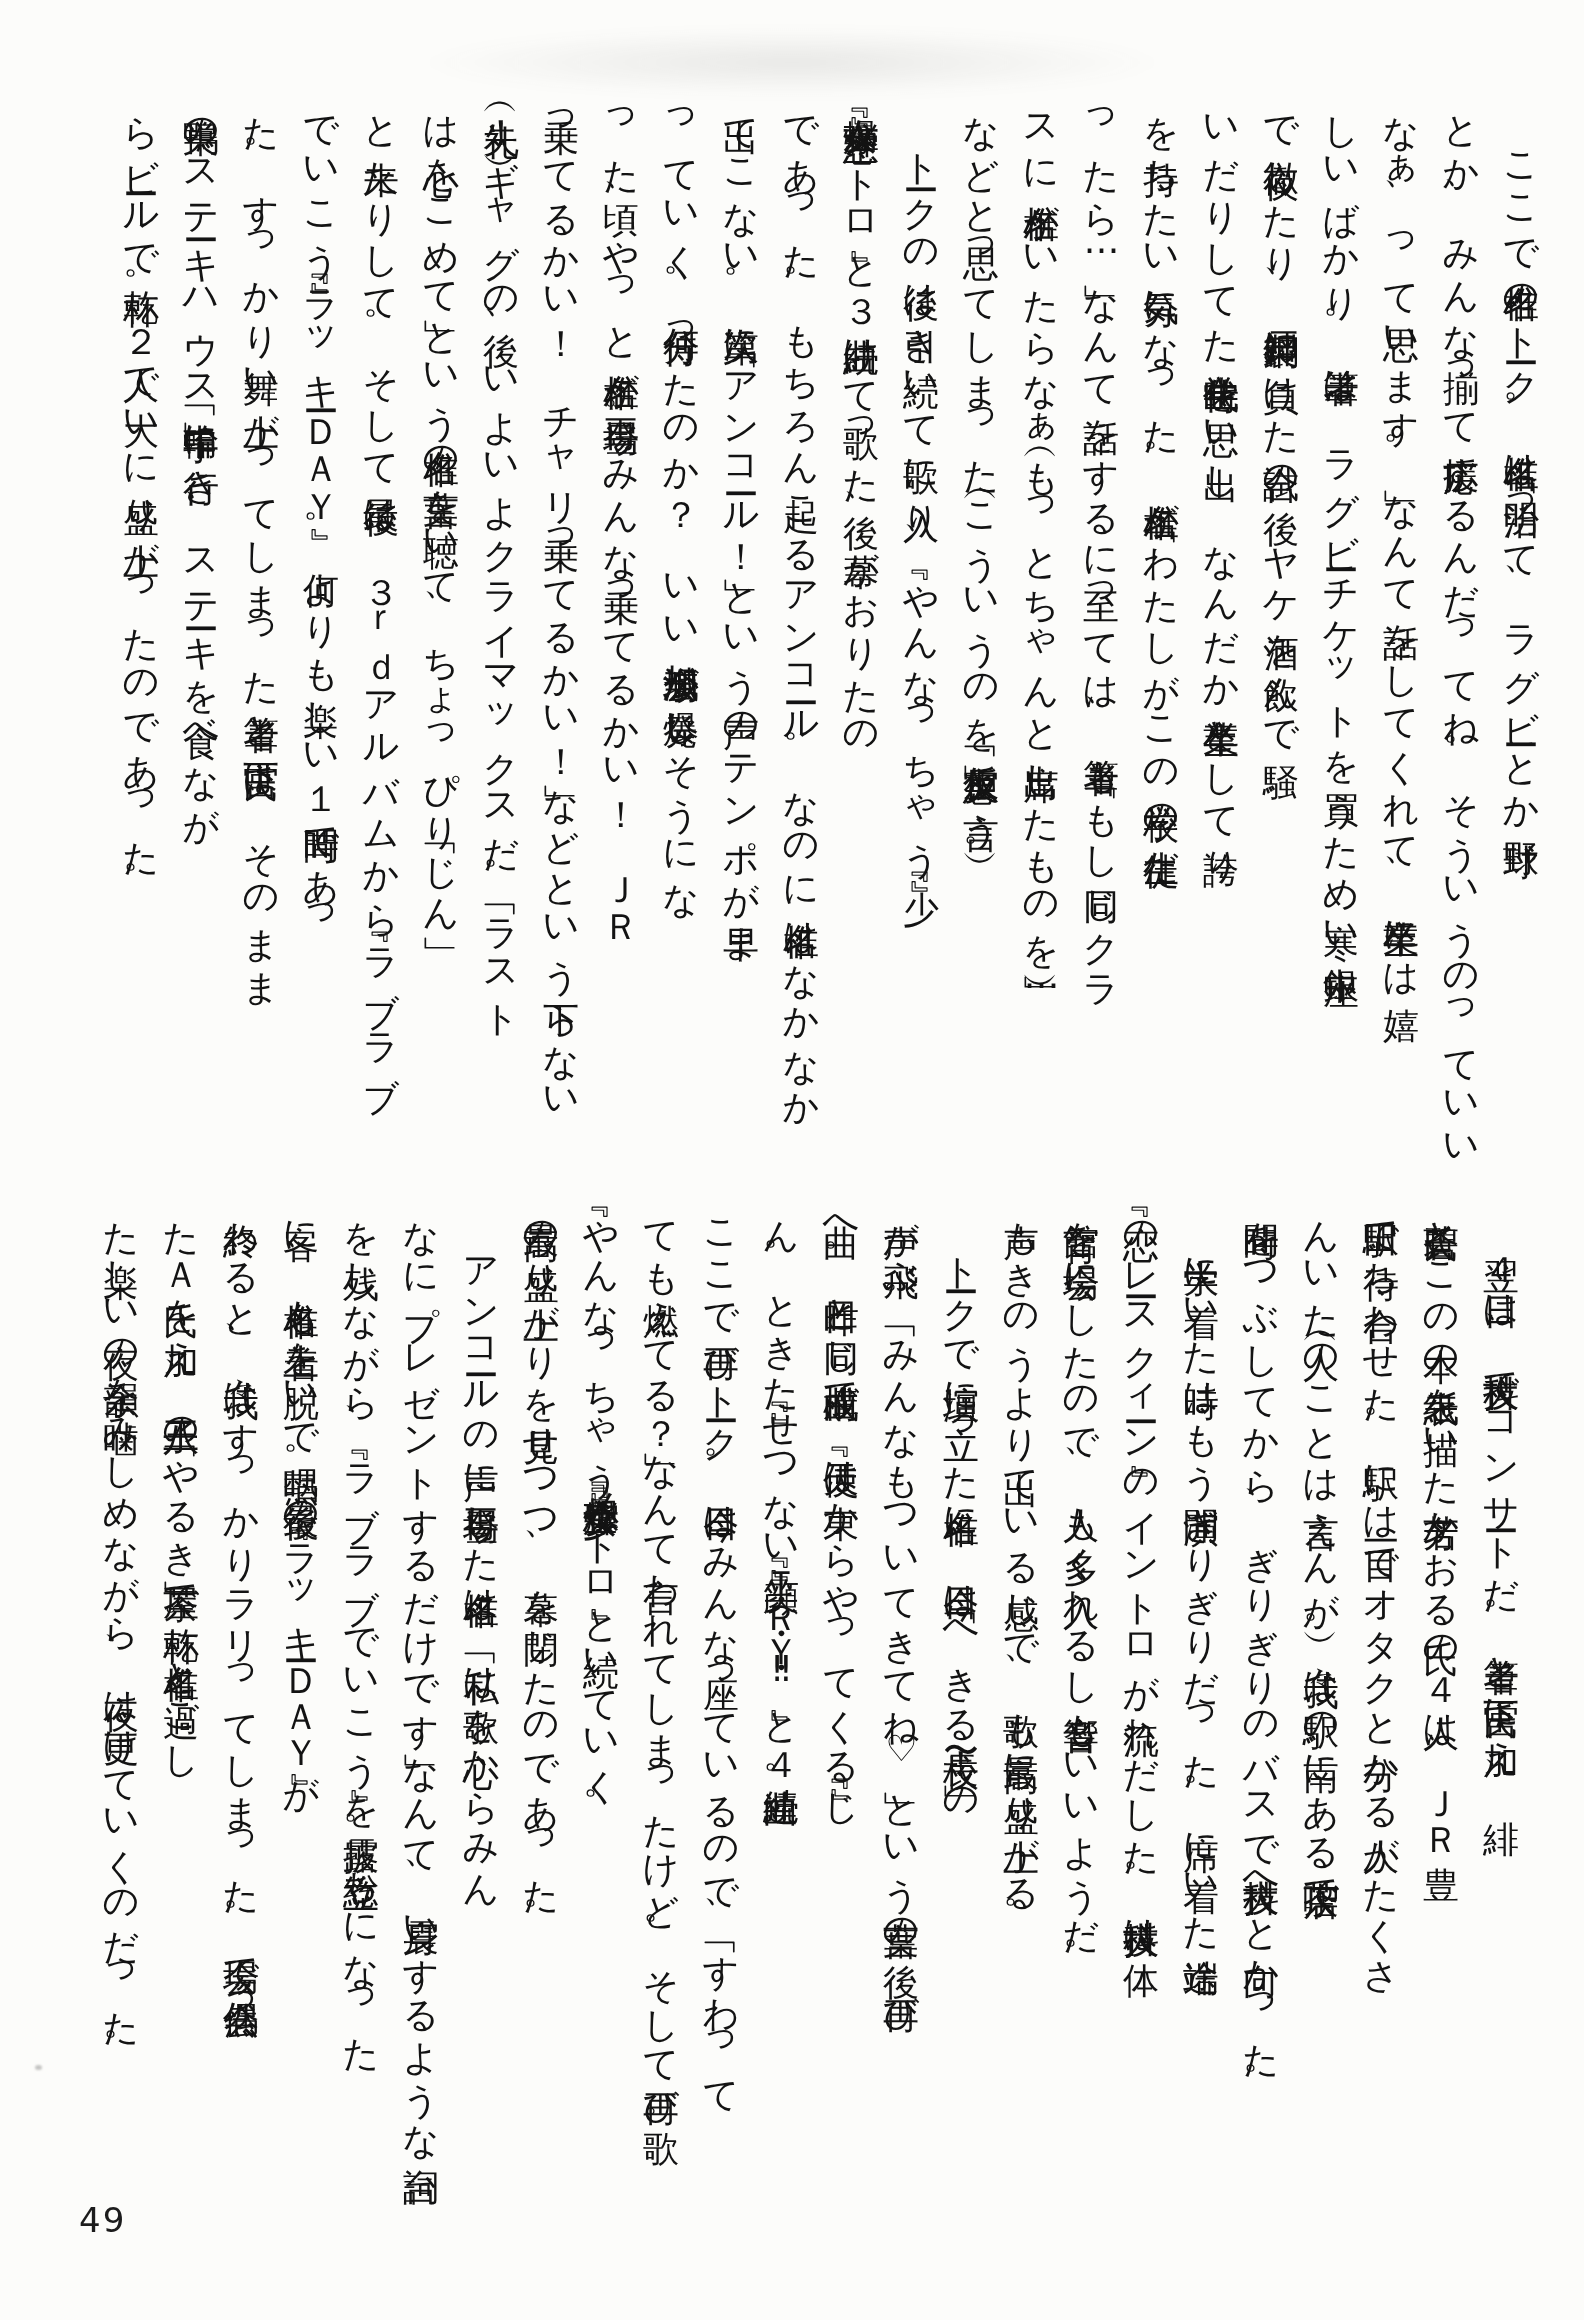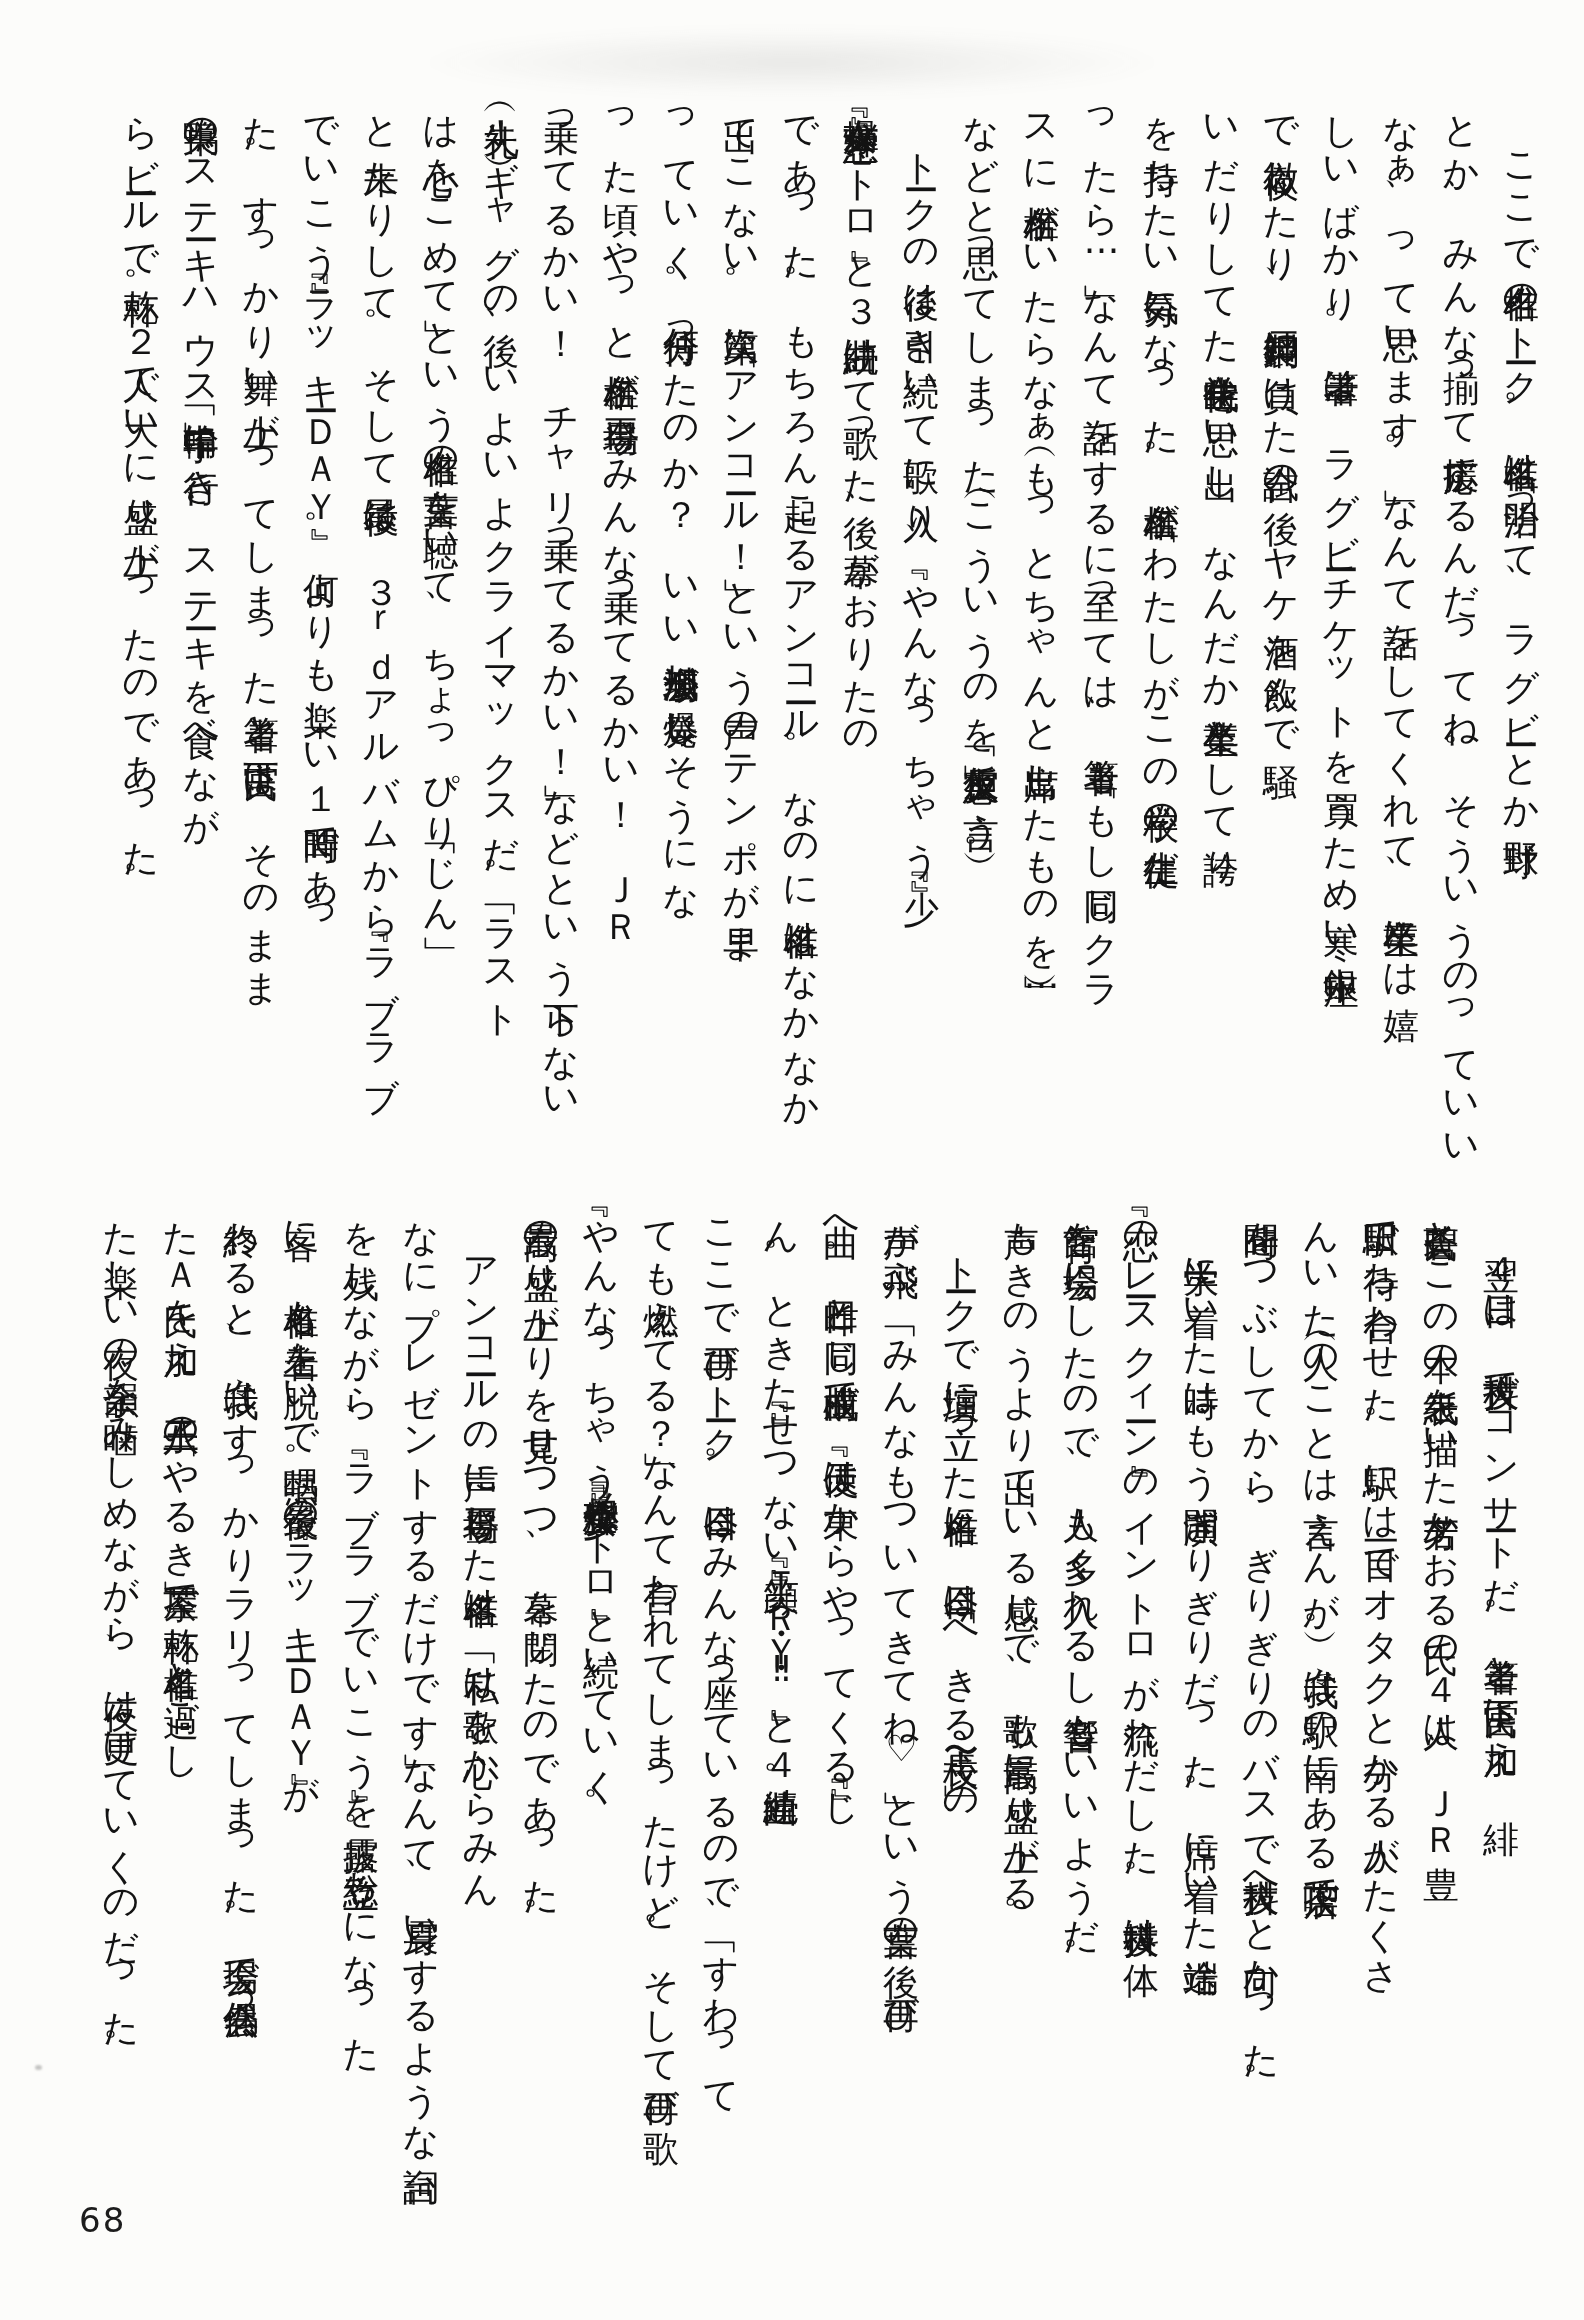--- a/index.html
+++ b/index.html
@@ -105,15 +105,15 @@
       <div class="vcol" style="letter-spacing: 0.2px;">最高の盛り上がりを見せつつ、幕を閉じたのであった。</div>
       <div class="vcol" style="letter-spacing: 0.2px;">　アンコールの声に再登場した椎名は、「私は歌を心からみん</div>
       <div class="vcol" style="letter-spacing: 0.2px;">なにプレゼントするだけです」なんて、身震いするような台詞</div>
       <div class="vcol" style="letter-spacing: 0.2px;">を残しながら、『ラブラブでいこう』を披露。総立ちになった</div>
       <div class="vcol" style="letter-spacing: 0.2px;">客に、椎名も上着を脱いで熱唱。最後の『ラッキーＤＡＹ』が</div>
       <div class="vcol" style="letter-spacing: 0.2px;">終わると、我々はすっかりラリってしまった。会場で偶然会っ</div>
       <div class="vcol" style="letter-spacing: 0.2px;">たＡ氏を加え、八王子の「やるき茶屋」で乾杯。椎名と過ごし</div>
       <div class="vcol" style="letter-spacing: -1px;">た楽しい夜の余韻を噛みしめながら、夜は更けていくのだった。</div>
     </div>
 
-  <div class="pageno">68</div>
+  <div class="pageno">49</div>
 </div>
 
 
 </body></html>

